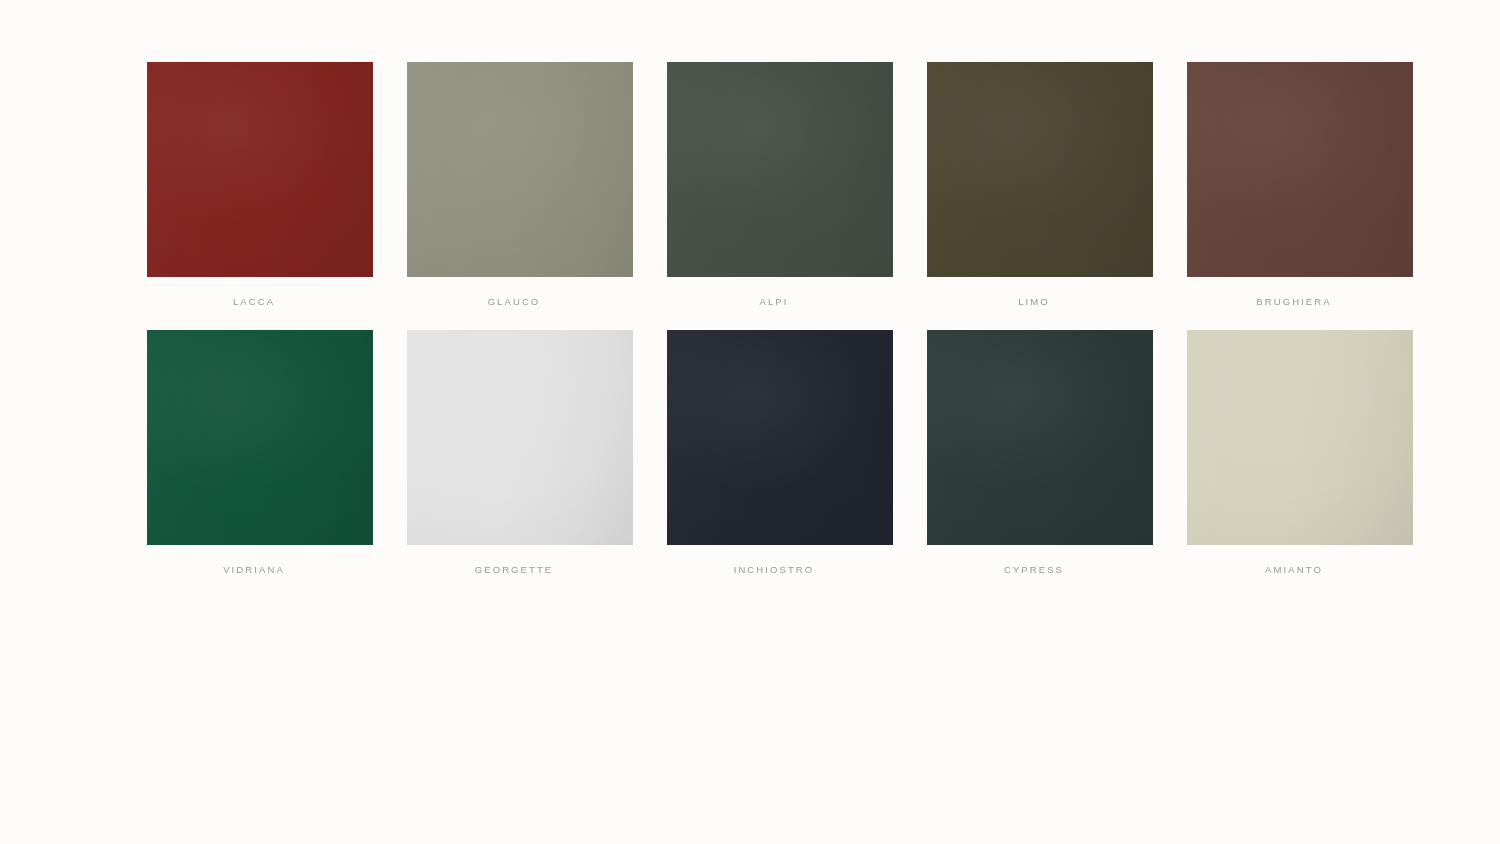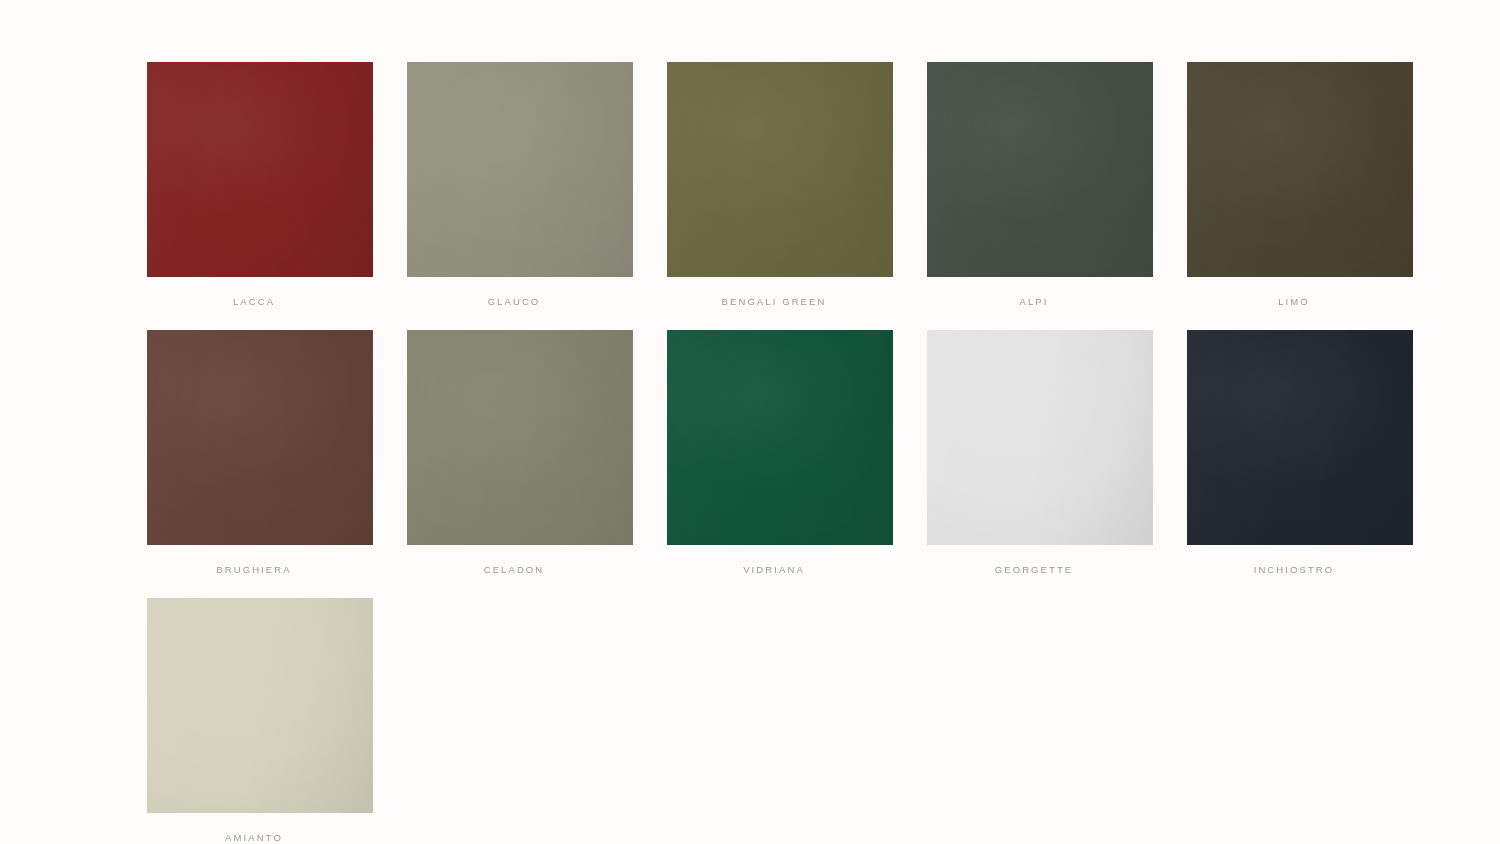--- a/index.html
+++ b/index.html
@@ -92,49 +92,45 @@
   <div class="swatch-grid" id="swatch-grid">
       <div class="swatch-cell">
         <div class="swatch-chip" style="background-color: rgb(129, 36, 32);"></div>
         <div class="swatch-label">LACCA</div>
       </div>
       <div class="swatch-cell">
         <div class="swatch-chip" style="background-color: rgb(146, 145, 127);"></div>
         <div class="swatch-label">GLAUCO</div>
       </div>
       <div class="swatch-cell">
-        <div class="swatch-chip" style="background-color: rgb(106, 103, 64);"></div>
-        <div class="swatch-label">BENGALI GREEN</div>
-      </div>
-      <div class="swatch-cell">
         <div class="swatch-chip" style="background-color: rgb(67, 79, 68);"></div>
         <div class="swatch-label">ALPI</div>
       </div>
       <div class="swatch-cell">
         <div class="swatch-chip" style="background-color: rgb(74, 68, 48);"></div>
         <div class="swatch-label">LIMO</div>
       </div>
       <div class="swatch-cell">
         <div class="swatch-chip" style="background-color: rgb(99, 67, 57);"></div>
         <div class="swatch-label">BRUGHIERA</div>
-      </div>
-      <div class="swatch-cell">
-        <div class="swatch-chip" style="background-color: rgb(130, 131, 111);"></div>
-        <div class="swatch-label">CELADON</div>
       </div>
       <div class="swatch-cell">
         <div class="swatch-chip" style="background-color: rgb(17, 84, 58);"></div>
         <div class="swatch-label">VIDRIANA</div>
       </div>
       <div class="swatch-cell">
         <div class="swatch-chip" style="background-color: rgb(227, 227, 227);"></div>
         <div class="swatch-label">GEORGETTE</div>
       </div>
       <div class="swatch-cell">
         <div class="swatch-chip" style="background-color: rgb(33, 38, 47);"></div>
         <div class="swatch-label">INCHIOSTRO</div>
       </div>
       <div class="swatch-cell">
+        <div class="swatch-chip" style="background-color: rgb(41, 58, 54);"></div>
+        <div class="swatch-label">CYPRESS</div>
+      </div>
+      <div class="swatch-cell">
         <div class="swatch-chip" style="background-color: rgb(213, 210, 189);"></div>
         <div class="swatch-label">AMIANTO</div>
       </div>
     </div>
 </div>
 
 </body></html>

